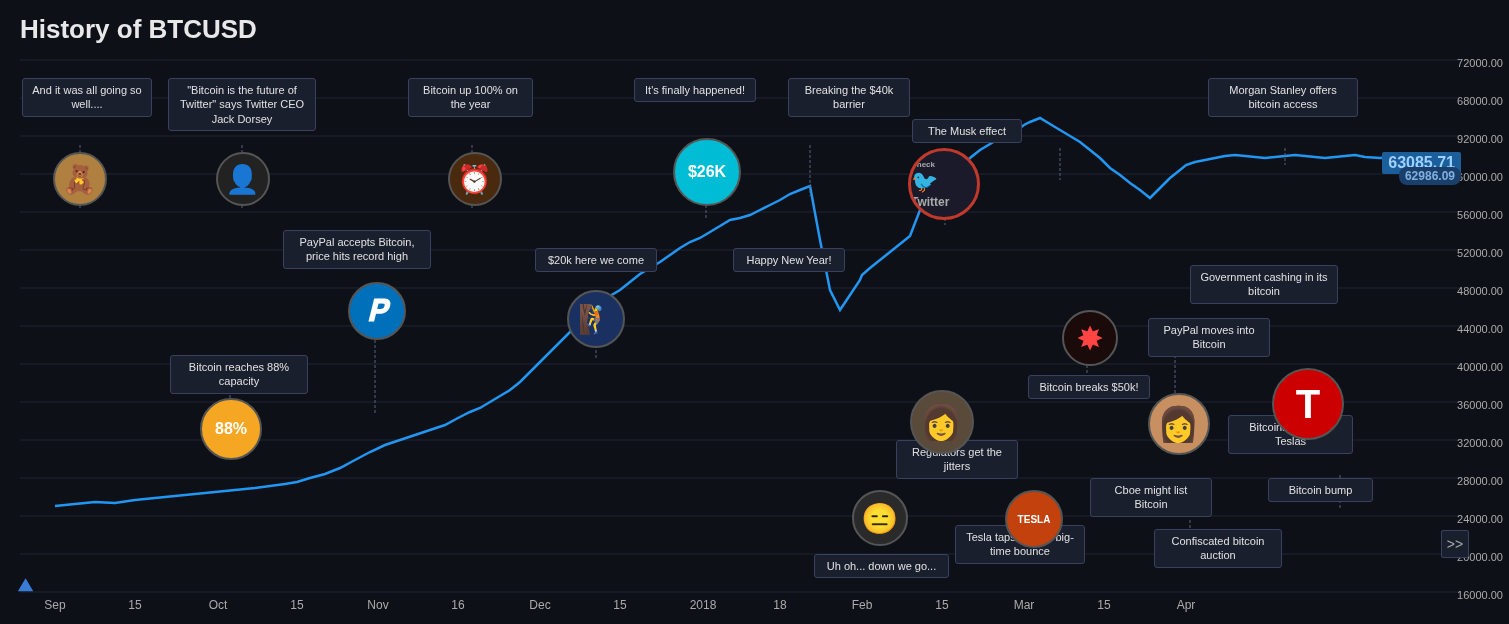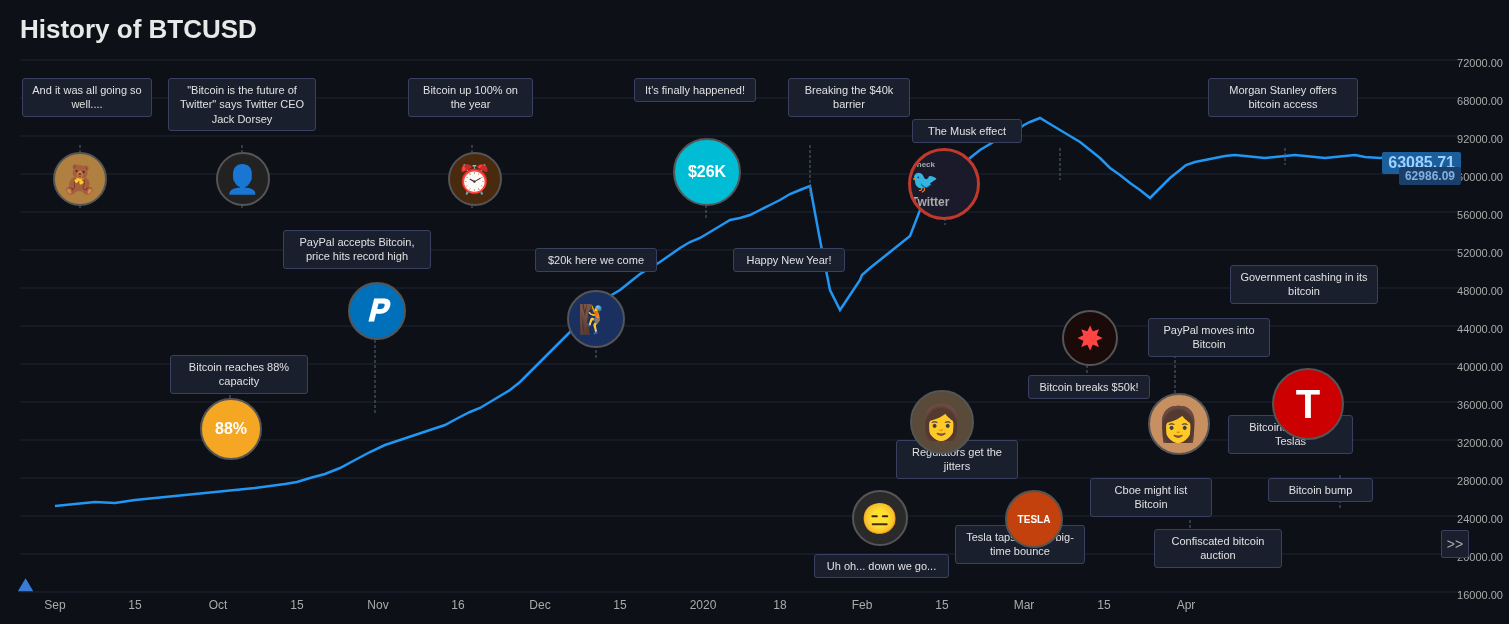--- a/index.html
+++ b/index.html
@@ -281,39 +281,39 @@
   <span class="y-label" style="top:589px">16000.00</span>
 
   <span class="x-label" style="left:55px">Sep</span>
   <span class="x-label" style="left:135px">15</span>
   <span class="x-label" style="left:218px">Oct</span>
   <span class="x-label" style="left:297px">15</span>
   <span class="x-label" style="left:378px">Nov</span>
   <span class="x-label" style="left:458px">16</span>
   <span class="x-label" style="left:540px">Dec</span>
   <span class="x-label" style="left:620px">15</span>
-  <span class="x-label" style="left:703px">2020</span>
+  <span class="x-label" style="left:703px">2018</span>
   <span class="x-label" style="left:780px">18</span>
   <span class="x-label" style="left:862px">Feb</span>
   <span class="x-label" style="left:942px">15</span>
   <span class="x-label" style="left:1024px">Mar</span>
   <span class="x-label" style="left:1104px">15</span>
   <span class="x-label" style="left:1186px">Apr</span>
 
   <div class="annotation" style="top:78px;left:22px;width:130px">And it was all going so well....</div>
   <div class="annotation" style="top:78px;left:168px;width:148px">"Bitcoin is the future of Twitter" says Twitter CEO Jack Dorsey</div>
   <div class="annotation" style="top:78px;left:408px;width:125px">Bitcoin up 100% on the year</div>
   <div class="annotation" style="top:78px;left:634px;width:122px">It's finally happened!</div>
   <div class="annotation" style="top:78px;left:788px;width:122px">Breaking the $40k barrier</div>
   <div class="annotation" style="top:119px;left:912px;width:110px">The Musk effect</div>
   <div class="annotation" style="top:230px;left:283px;width:148px">PayPal accepts Bitcoin, price hits record high</div>
   <div class="annotation" style="top:78px;left:1208px;width:150px">Morgan Stanley offers bitcoin access</div>
   <div class="annotation" style="top:248px;left:535px;width:122px">$20k here we come</div>
   <div class="annotation" style="top:248px;left:733px;width:112px">Happy New Year!</div>
-  <div class="annotation" style="top:265px;left:1230px;width:148px">Government cashing in its bitcoin</div>
+  <div class="annotation" style="top:265px;left:1190px;width:148px">Government cashing in its bitcoin</div>
   <div class="annotation" style="top:355px;left:170px;width:138px">Bitcoin reaches 88% capacity</div>
   <div class="annotation" style="top:440px;left:896px;width:122px">Regulators get the jitters</div>
   <div class="annotation" style="top:375px;left:1028px;width:122px">Bitcoin breaks $50k!</div>
   <div class="annotation" style="top:318px;left:1148px;width:122px">PayPal moves into Bitcoin</div>
   <div class="annotation" style="top:415px;left:1228px;width:125px">Bitcoins now buy Teslas</div>
   <div class="annotation" style="top:478px;left:1090px;width:122px">Cboe might list Bitcoin</div>
   <div class="annotation" style="top:478px;left:1268px;width:105px">Bitcoin bump</div>
   <div class="annotation" style="top:554px;left:814px;width:135px">Uh oh... down we go...</div>
   <div class="annotation" style="top:525px;left:955px;width:130px">Tesla taps in for a big-time bounce</div>
   <div class="annotation" style="top:529px;left:1154px;width:128px">Confiscated bitcoin auction</div>
@@ -344,19 +344,19 @@
 
   <div class="avatar" style="top:490px;left:1005px;width:58px;height:58px;background:#c2410c;font-size:10px;color:#fff;font-weight:bold;letter-spacing:0">TESLA</div>
 
   <div class="avatar" style="top:393px;left:1148px;width:62px;height:62px;background:#c89060;font-size:34px;color:#fff">👩</div>
 
   <div class="avatar" style="top:368px;left:1272px;width:72px;height:72px;background:#cc0000;font-size:40px;color:#fff;font-weight:bold">T</div>
 
   <div class="avatar" style="top:490px;left:852px;width:56px;height:56px;background:#2a2a2a;font-size:30px;color:#f5d020">😑</div>
 
   <div style="position:absolute;right:48px;top:152px;background:#1a5f9b;color:#a0d0ff;font-size:16px;font-weight:bold;padding:2px 6px;border-radius:2px">63085.71</div>
-  <div style="position:absolute;right:48px;top:167px;background:#1a3f6b;color:#80b0e0;font-size:12px;font-weight:bold;padding:2px 6px;border-radius:2px">62986.09</div>
+  <div style="position:absolute;right:48px;top:167px;background:#1a3f6b;color:#80b0e0;font-size:12px;font-weight:bold;padding:2px 6px;border-radius:8px">62986.09</div>
 
   <div style="position:absolute;bottom:28px;left:18px;color:#3a7bd5;font-size:18px;font-weight:bold">⛰</div>
 
   <div id="forward-btn">&gt;&gt;</div>
 
 </div>
 
 </body></html>

